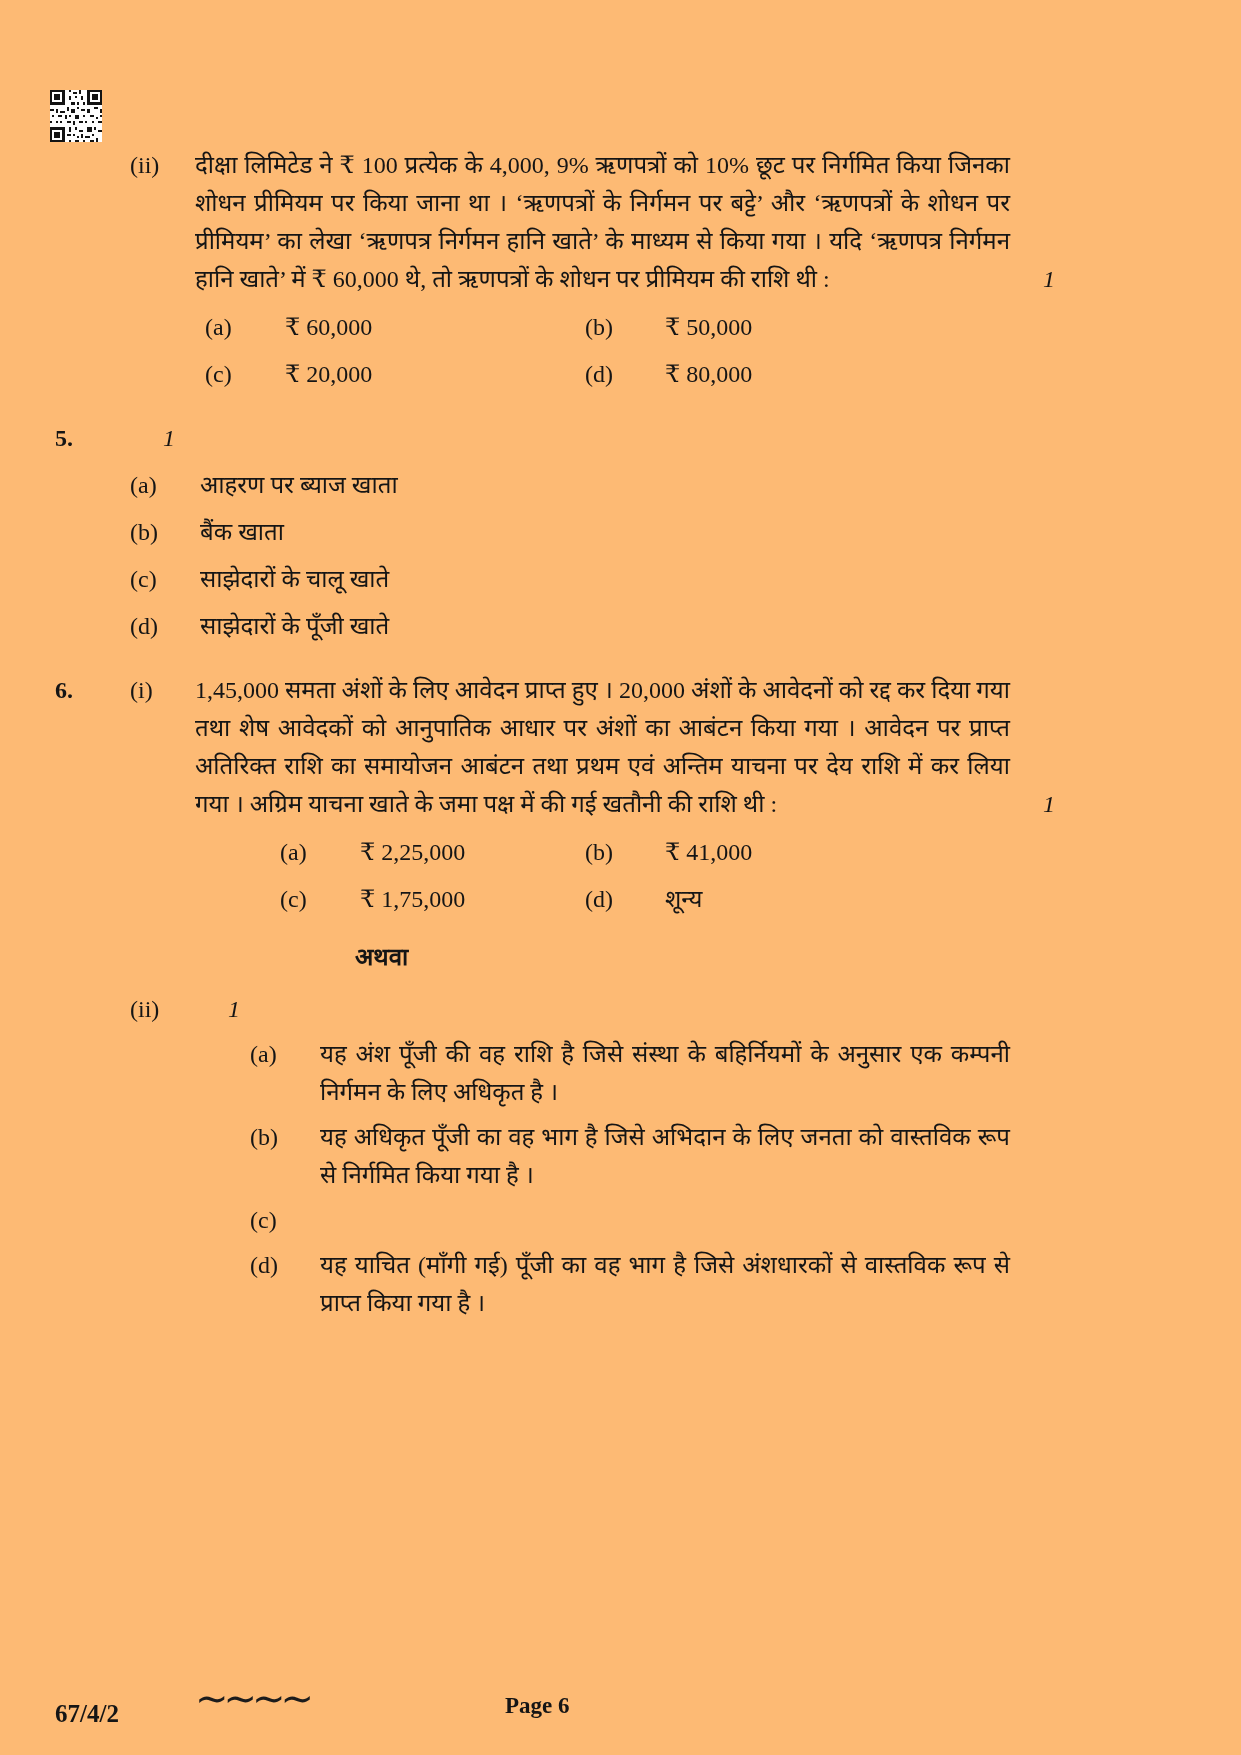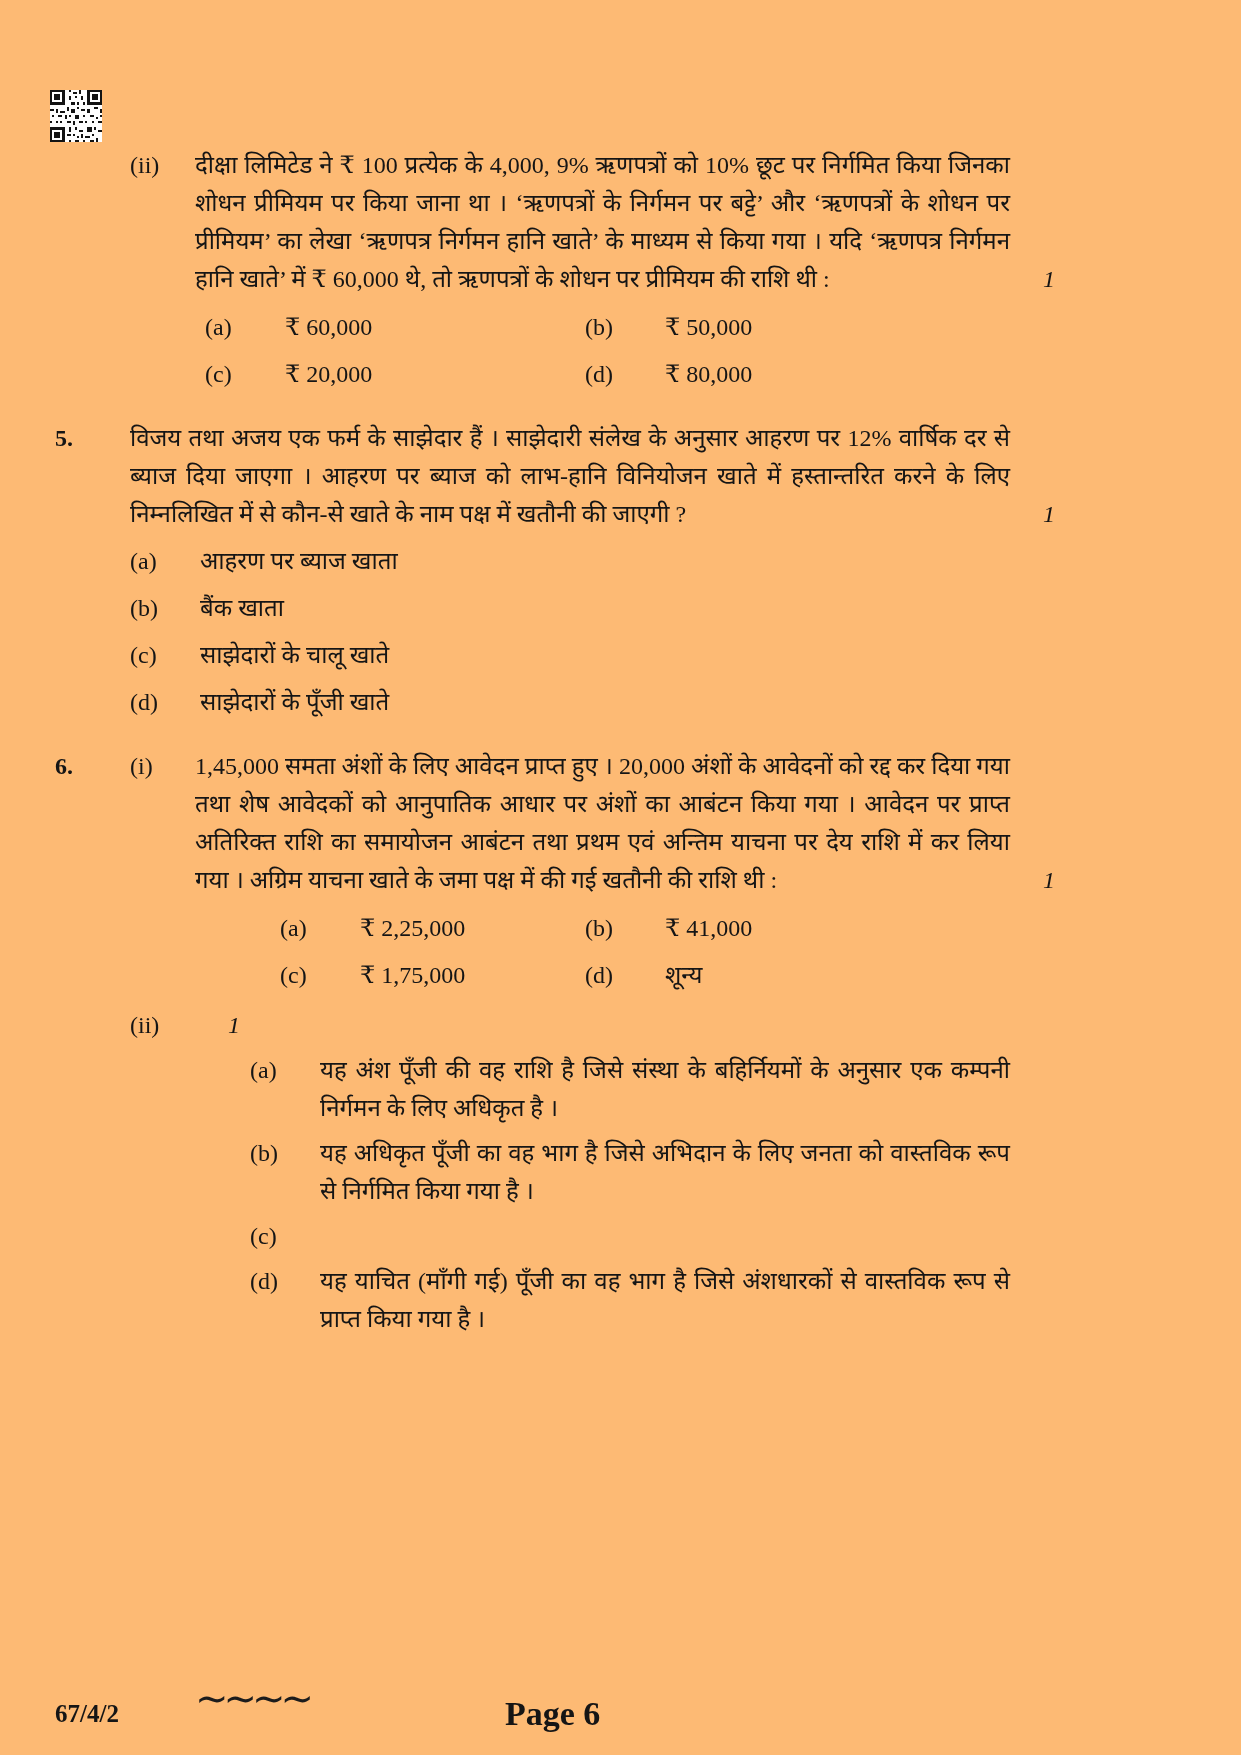--- a/index.html
+++ b/index.html
@@ -30,21 +30,21 @@
   .optlist2 { padding-left: 55px; }
   .optlist2 .opt { margin-top: 7px; }
   .optlist2 .opt-label { flex: 0 0 70px; }
   .or-row { margin-top: 20px; margin-bottom: 14px; }
   .or-label { font-weight: 700; margin-left: 160px; display: inline-block; }
   .mt-part { margin-top: 12px; }
   .footer { position: absolute; left: 0; bottom: 20px; width: 100%; height: 48px; }
   .f-code { position: absolute; left: 55px; top: 8px; font-weight: 700; font-size: 25px; }
   .f-squiggle { position: absolute; left: 195px; top: -8px; font-size: 40px;
                 letter-spacing: -5px; color: #1c1c1c; font-family: "DejaVu Sans", sans-serif; }
-  .f-page { position: absolute; left: 505px; top: 8px; font-size: 34px; font-weight: 600; font-family: Liberation Serif, serif; }
+  .f-page { position: absolute; left: 505px; top: 0; font-size: 23px; font-weight: 600; font-family: Liberation Serif, serif; }
 </style>
 </head>
 <body>
 
 <div class="page">
 
   <div class="qr">
     <svg viewBox="0 0 25 25" width="52" height="52" shape-rendering="crispEdges">
       <rect width="25" height="25" fill="#ffffff"></rect>
       <g fill="#131313">
@@ -147,21 +147,20 @@
             </div>
           </div>
         </div>
         <div class="c-marks"></div>
       </div>
     </section>
 
     <section class="mt-sec">
       <div class="q">
         <div class="c-num">5.</div>
-        <div class="c-body just">विजय तथा अजय एक फर्म के साझेदार हैं । साझेदारी संलेख के अनुसार आहरण पर 12% वार्षिक दर से ब्याज दिया जाएगा । आहरण पर ब्याज को लाभ-हानि विनियोजन खाते में हस्तान्तरित करने के लिए निम्नलिखित में से कौन-से खाते के नाम पक्ष में खतौनी की जाएगी ?</div>
         <div class="c-marks">1</div>
       </div>
       <div class="q">
         <div class="c-num"></div>
         <div class="c-body optlist">
           <div class="opt">
             <span class="opt-label">(a)</span>
             <span class="opt-text">आहरण पर ब्याज खाता</span>
           </div>
           <div class="opt">
@@ -209,20 +208,28 @@
             </div>
             <div class="opt">
               <span class="opt-label">(d)</span>
               <span class="opt-text">शून्य</span>
             </div>
           </div>
         </div>
         <div class="c-marks"></div>
       </div>
 
+      <div class="q or-row">
+        <div class="c-num"></div>
+        <div class="c-sub"></div>
+        <div class="c-body">
+          <span class="or-label">अथवा</span>
+        </div>
+        <div class="c-marks"></div>
+      </div>
 
       <div class="q mt-part">
         <div class="c-num"></div>
         <div class="c-sub">(ii)</div>
         <div class="c-marks">1</div>
       </div>
       <div class="q">
         <div class="c-num"></div>
         <div class="c-sub"></div>
         <div class="c-body optlist2">

